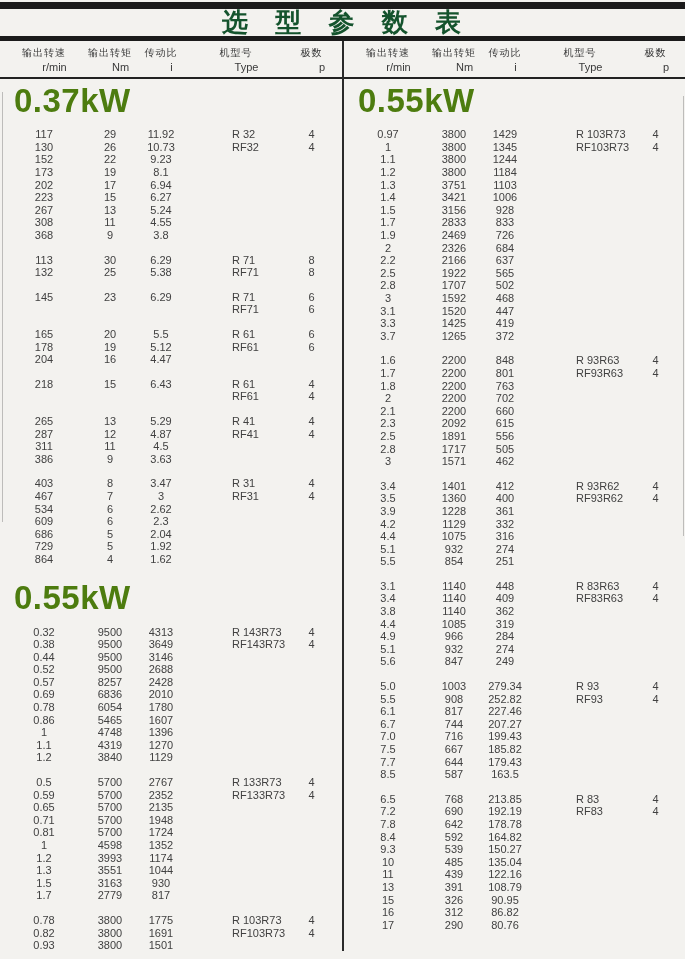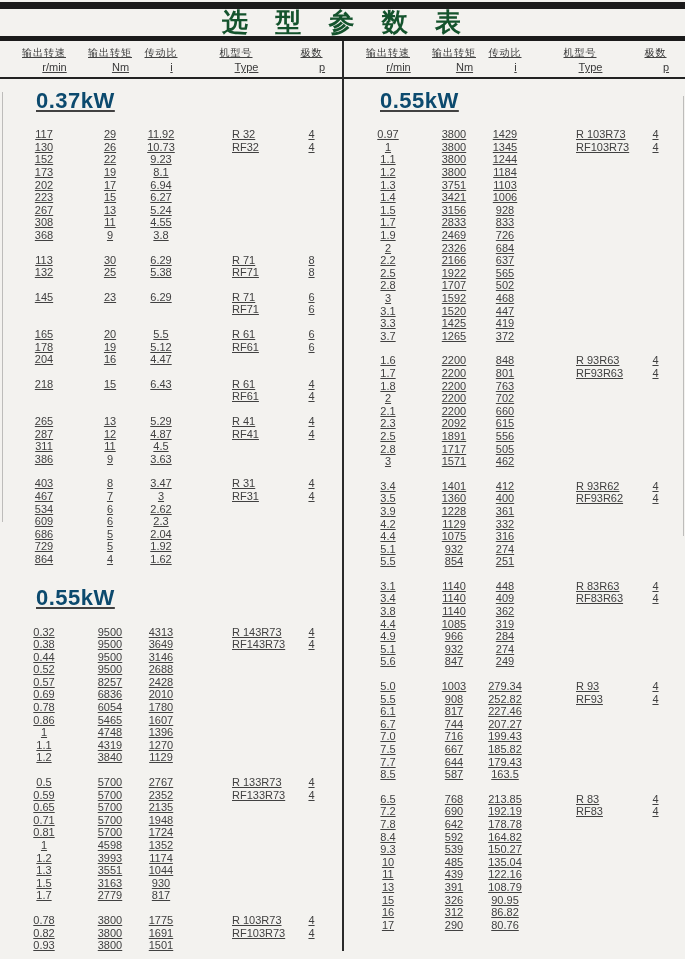--- a/index.html
+++ b/index.html
@@ -25,35 +25,35 @@
   }
   .divider {
     position: absolute; left: 342px; top: 41px; bottom: 8px;
     width: 2px; background: #2a2a2a;
   }
   .edge-line {
     position: absolute; width: 1px; background: #bdbcba;
   }
   .edge-left  { left: 2px; top: 92px; height: 430px; }
   .edge-right { right: 1px; top: 96px; height: 440px; }
-  .half { position: absolute; top: 41px; bottom: 18px; text-decoration: underline; }
+  .half { position: absolute; top: 41px; bottom: 18px; }
   .half-left  { left: 0;   width: 342px; }
   .half-right { left: 344px; width: 341px; }
   .col-head {
     height: 41px; box-sizing: border-box; padding-top: 6px;
     display: grid; grid-template-columns: 88px 44px 58px 92px 59px;
   }
   .hcell { text-align: center; color: #3a3a3a; }
   .hlabel { font-size: 10px; line-height: 12px; letter-spacing: 1px; }
   .hunit  { font-size: 11px; line-height: 13px; margin-top: 2px; margin-left: 21px; }
   .body { position: relative; }
   .section-heading {
-    font-size: 22px; font-weight: 700; color: #0c4a6e;
+    font-size: 33px; font-weight: 700; color: #4d7c0f;
     height: 30px; line-height: 30px;
-    margin: 4px 0 6px 36px; letter-spacing: 0.5px;
+    margin: 4px 0 6px 14px; letter-spacing: 0.5px;
   }
   .section-heading.later { margin-top: 18px; margin-bottom: 8px; }
   .group { margin-bottom: 12px; margin-top: 12px; }
   .row {
     display: grid; grid-template-columns: 88px 44px 58px 92px 59px;
     height: 12.6px; align-items: center;
   }
   .cell {
     font-size: 11px; line-height: 12px; text-align: center;
     white-space: pre; color: #414141;

